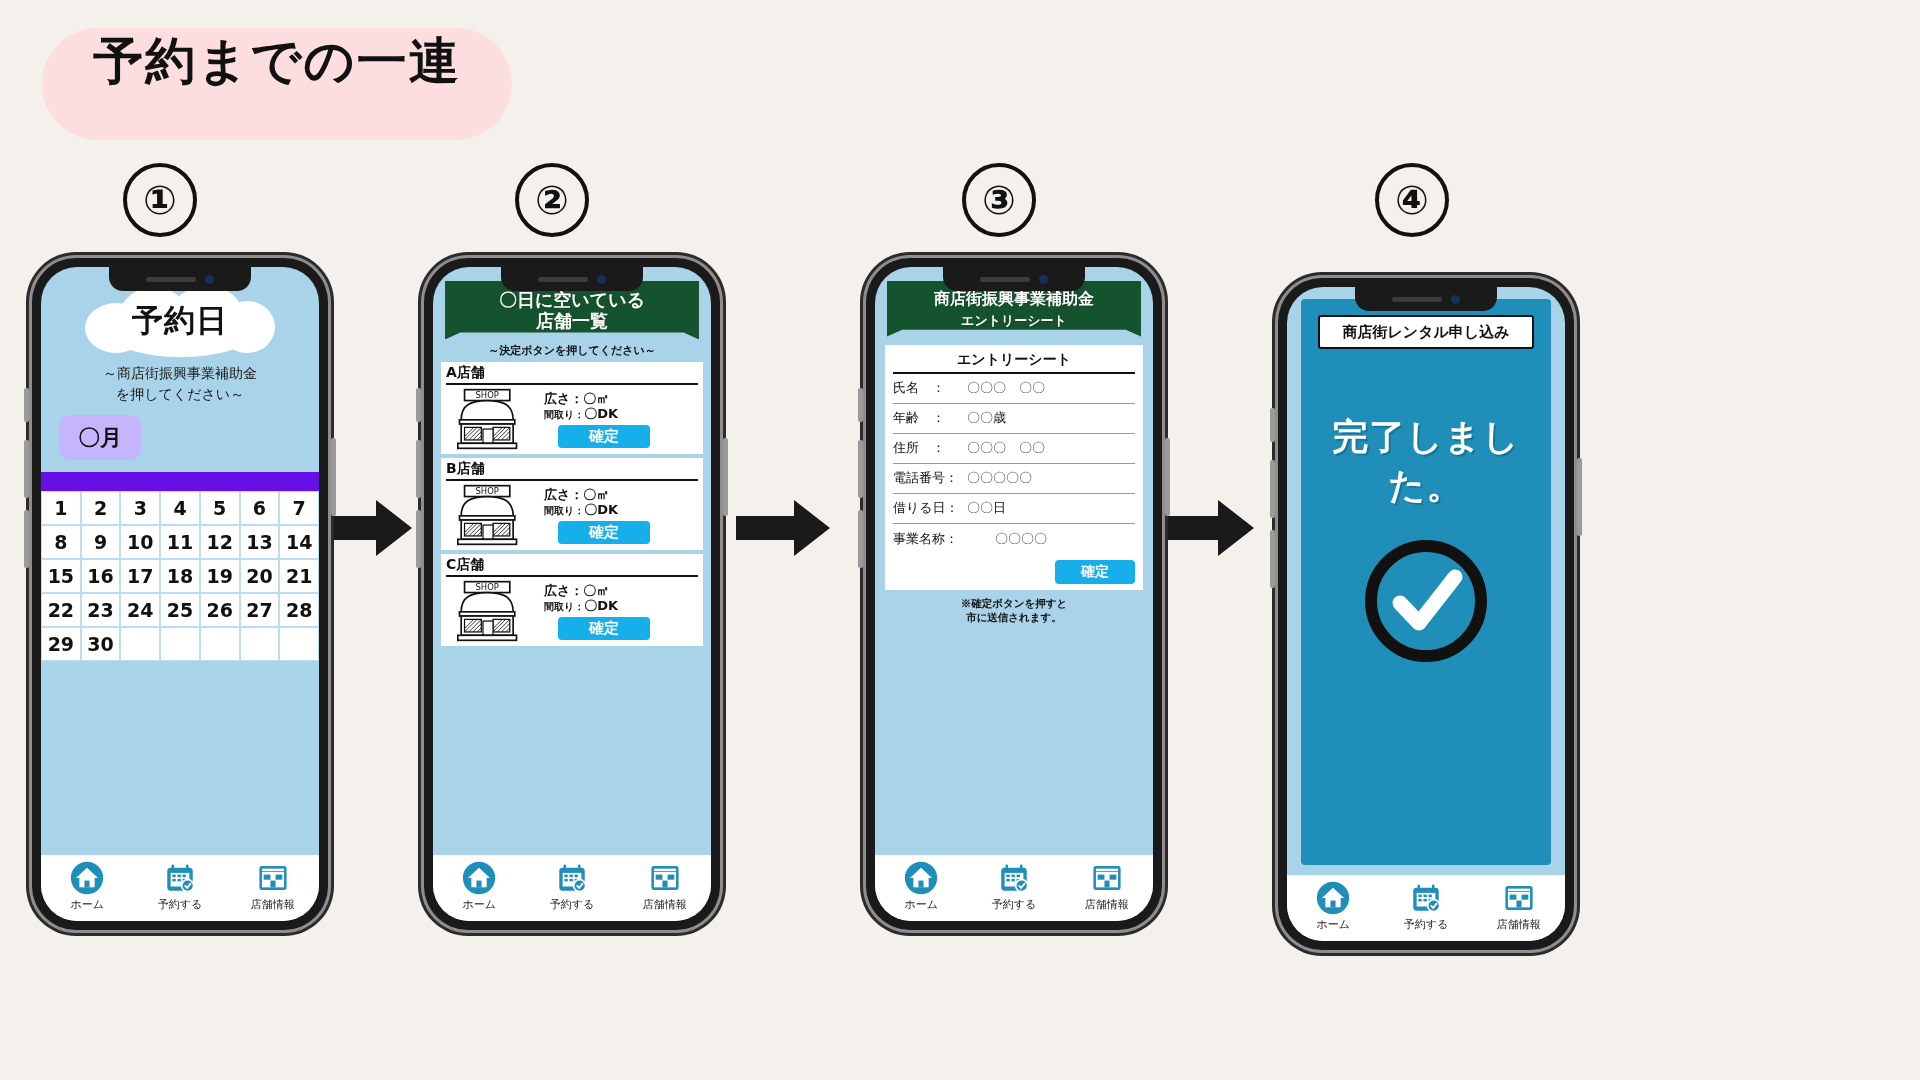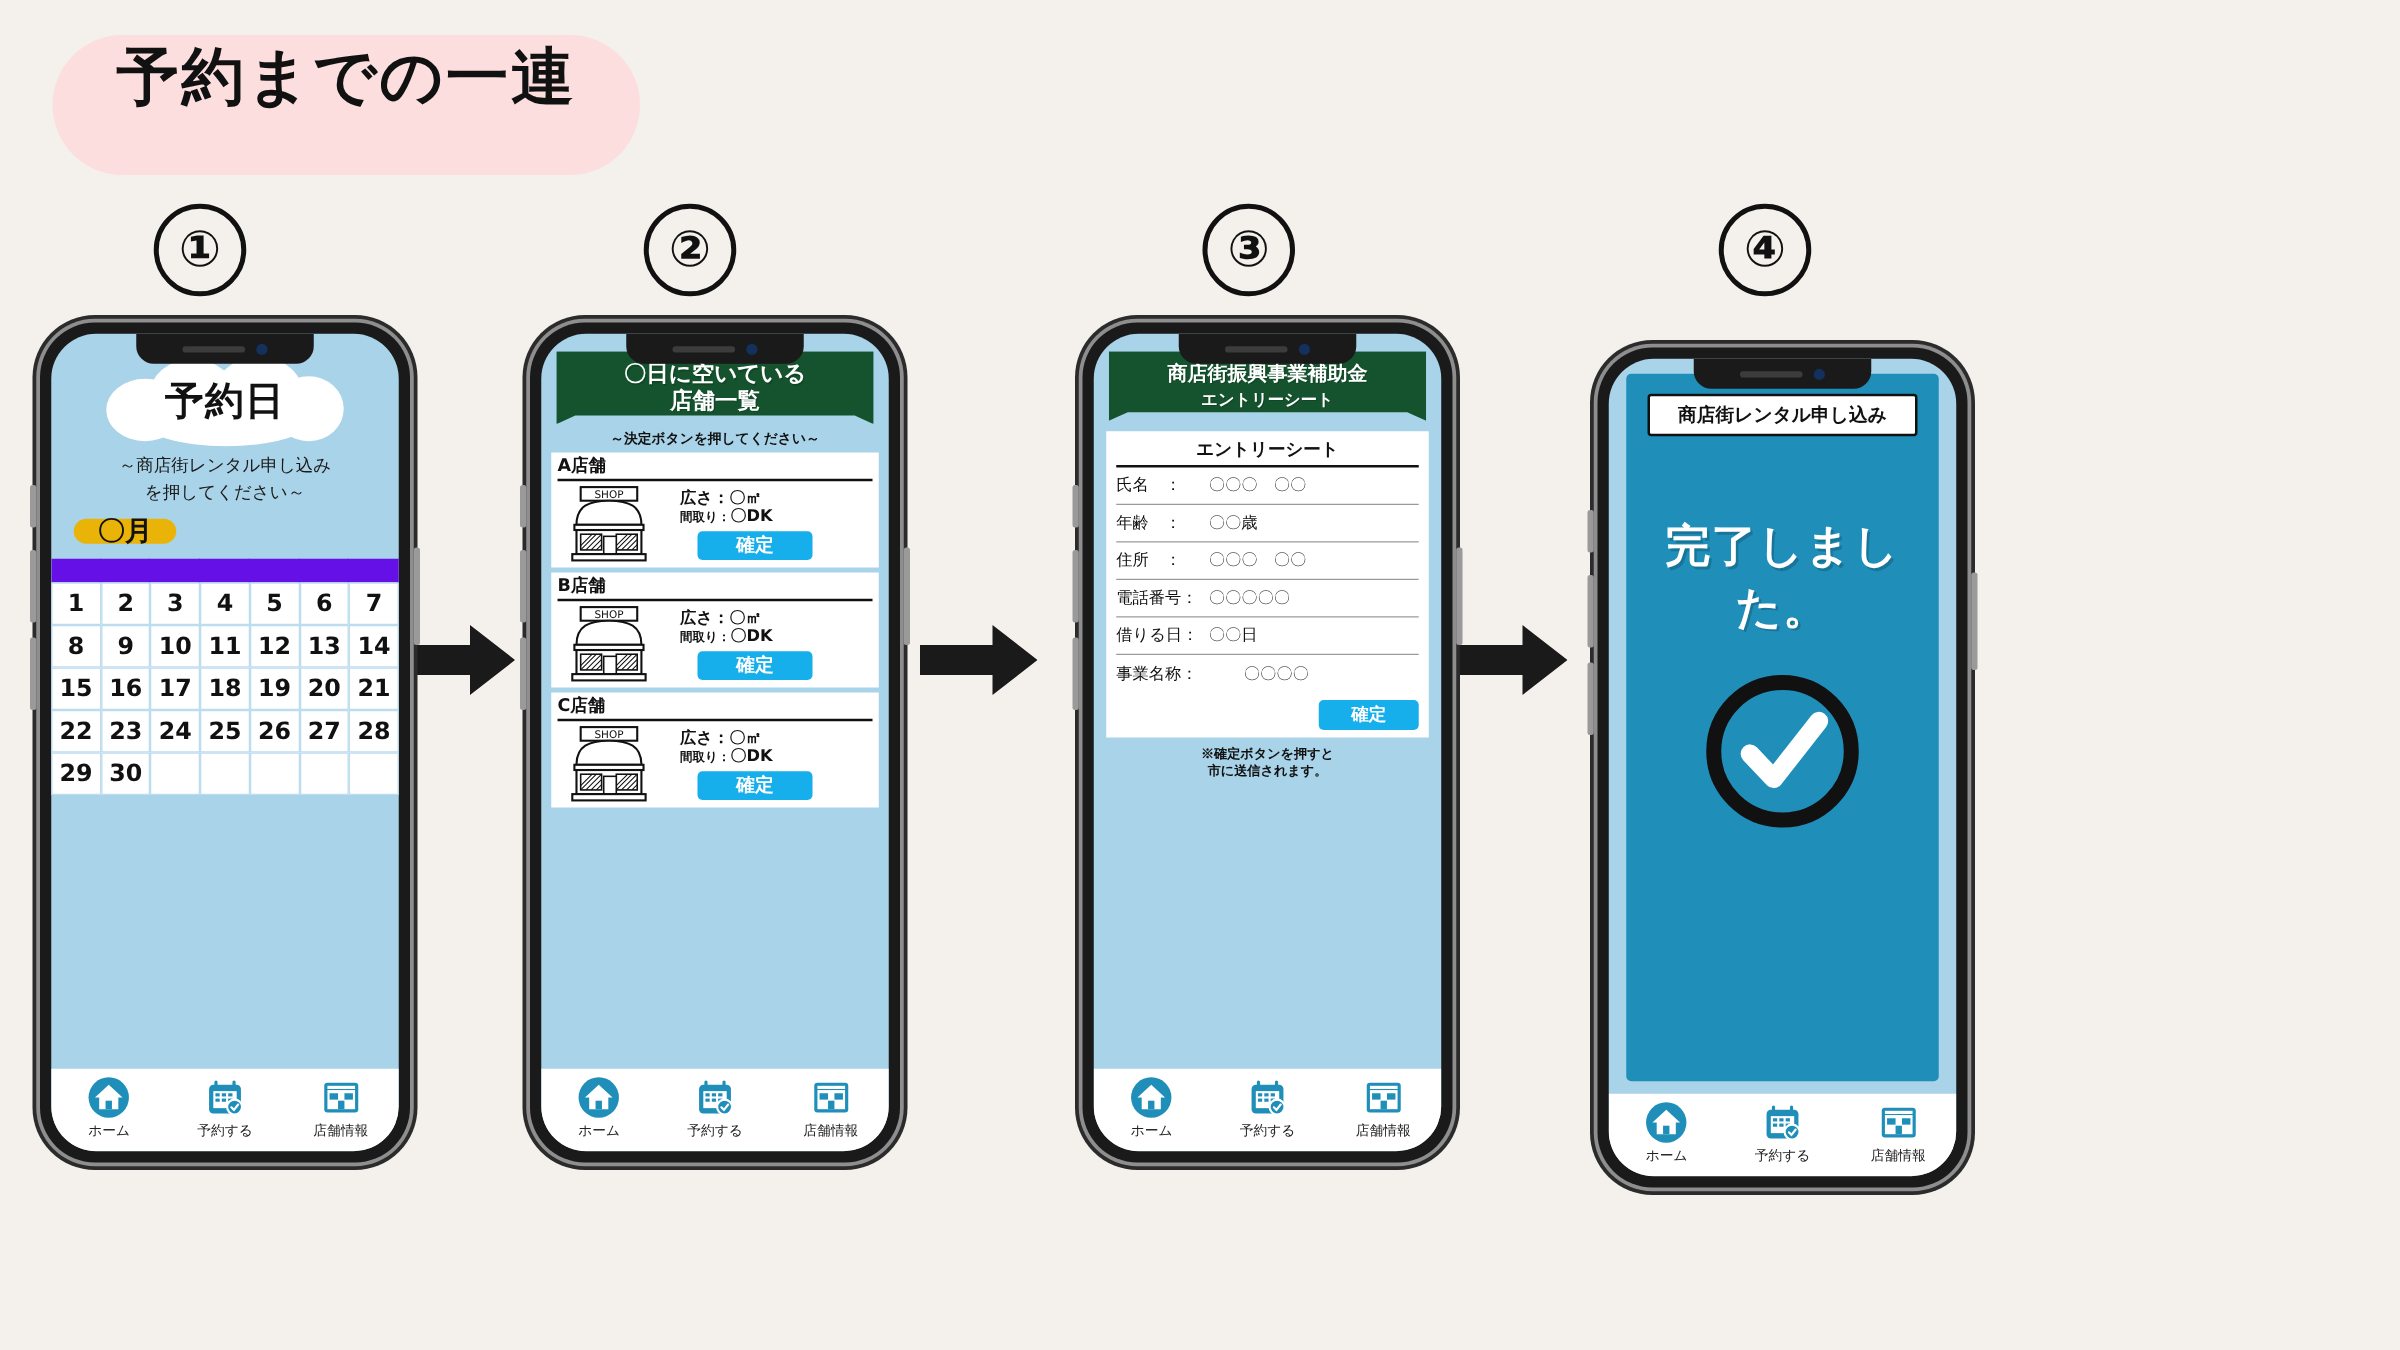--- a/index.html
+++ b/index.html
@@ -86,21 +86,21 @@
   .cloud { position: relative; margin: 18px auto 0; width: 190px; height: 72px; }
   .cloud .b { position: absolute; background: #fff; border-radius: 50%; }
   .cloud-label {
     position: absolute; inset: 0; display: flex; align-items: center; justify-content: center;
     font-size: 31px; font-weight: 700; color: #111; z-index: 3;
     font-family: "DejaVu Sans", sans-serif; letter-spacing: 1px;
   }
   .sub1 { text-align: center; font-size: 14px; color: #1a1a1a; line-height: 1.5; margin-top: 6px;
           font-family: "DejaVu Serif", serif; }
   .month-badge {
-    margin: 10px 0 0 18px; width: 82px; height: 20px; background: #eab308;
+    margin: 10px 0 0 18px; width: 82px; height: 45px; background: #c4b5fd;
     border-radius: 11px; display: flex; align-items: center; justify-content: center;
     font-size: 22px; font-weight: 700; color: #111; font-family: "DejaVu Sans", sans-serif;
   }
   .cal { margin-top: 12px; width: 100%; }
   .cal-head { display: grid; grid-template-columns: repeat(7,1fr); height: 19px; background: #6610e8; }
   .cal-head div { border-right: 1px solid #6610e8; }
   .cal-grid { display: grid; grid-template-columns: repeat(7,1fr); background: #fff; }
   .cal-cell {
     height: 34px; border: 1px solid #bcdcef;
     display: flex; align-items: center; justify-content: center;
@@ -215,21 +215,21 @@
         <div class="cloud">
           <span class="b" style="left:0;   top:18px; width:62px; height:50px;"></span>
           <span class="b" style="left:34px; top:2px;  width:70px; height:62px;"></span>
           <span class="b" style="left:86px; top:0;    width:72px; height:64px;"></span>
           <span class="b" style="left:134px;top:16px; width:56px; height:52px;"></span>
           <span class="b" style="left:28px; top:30px; width:136px;height:42px;"></span>
           <span class="cloud-label">予約日</span>
         </div>
 
         <div class="sub1">
-          <div>～商店街レンタル申し込み</div>
+          <div>～商店街振興事業補助金</div>
           <div>を押してください～</div>
         </div>
 
         <div class="month-badge">〇月</div>
 
         <div class="cal">
           <div class="cal-head">
             <div></div>
             <div></div>
             <div></div>

